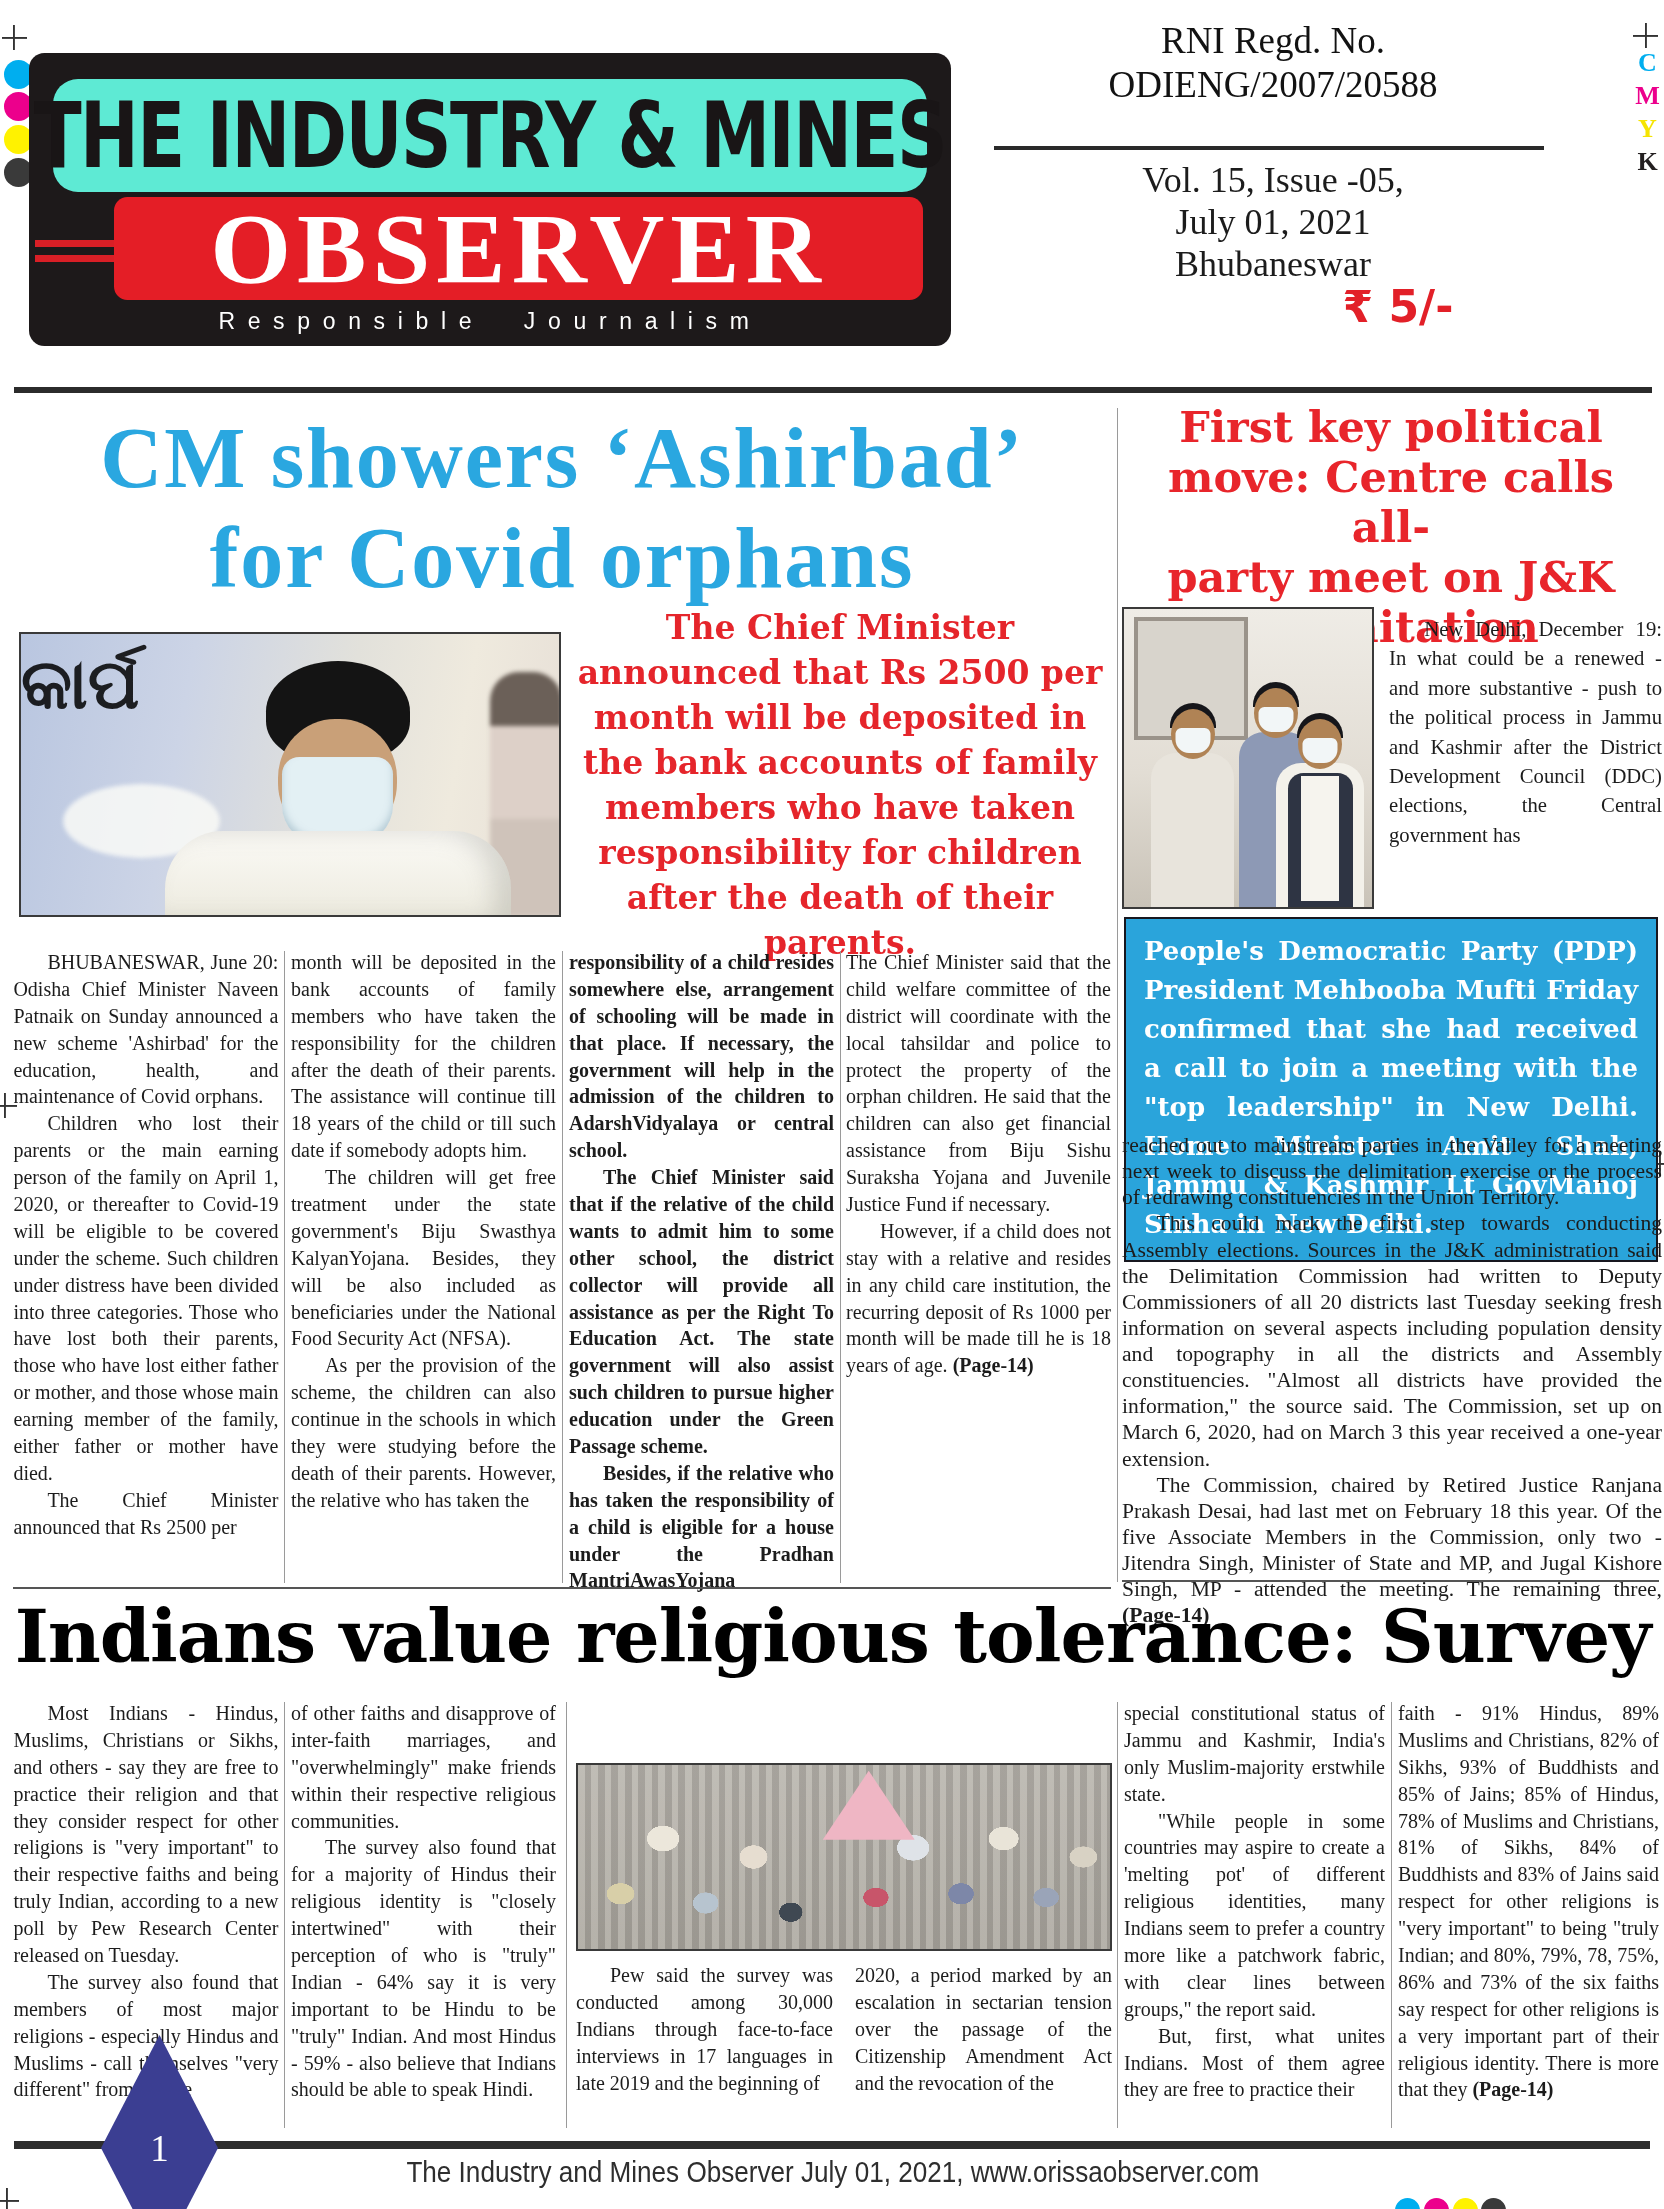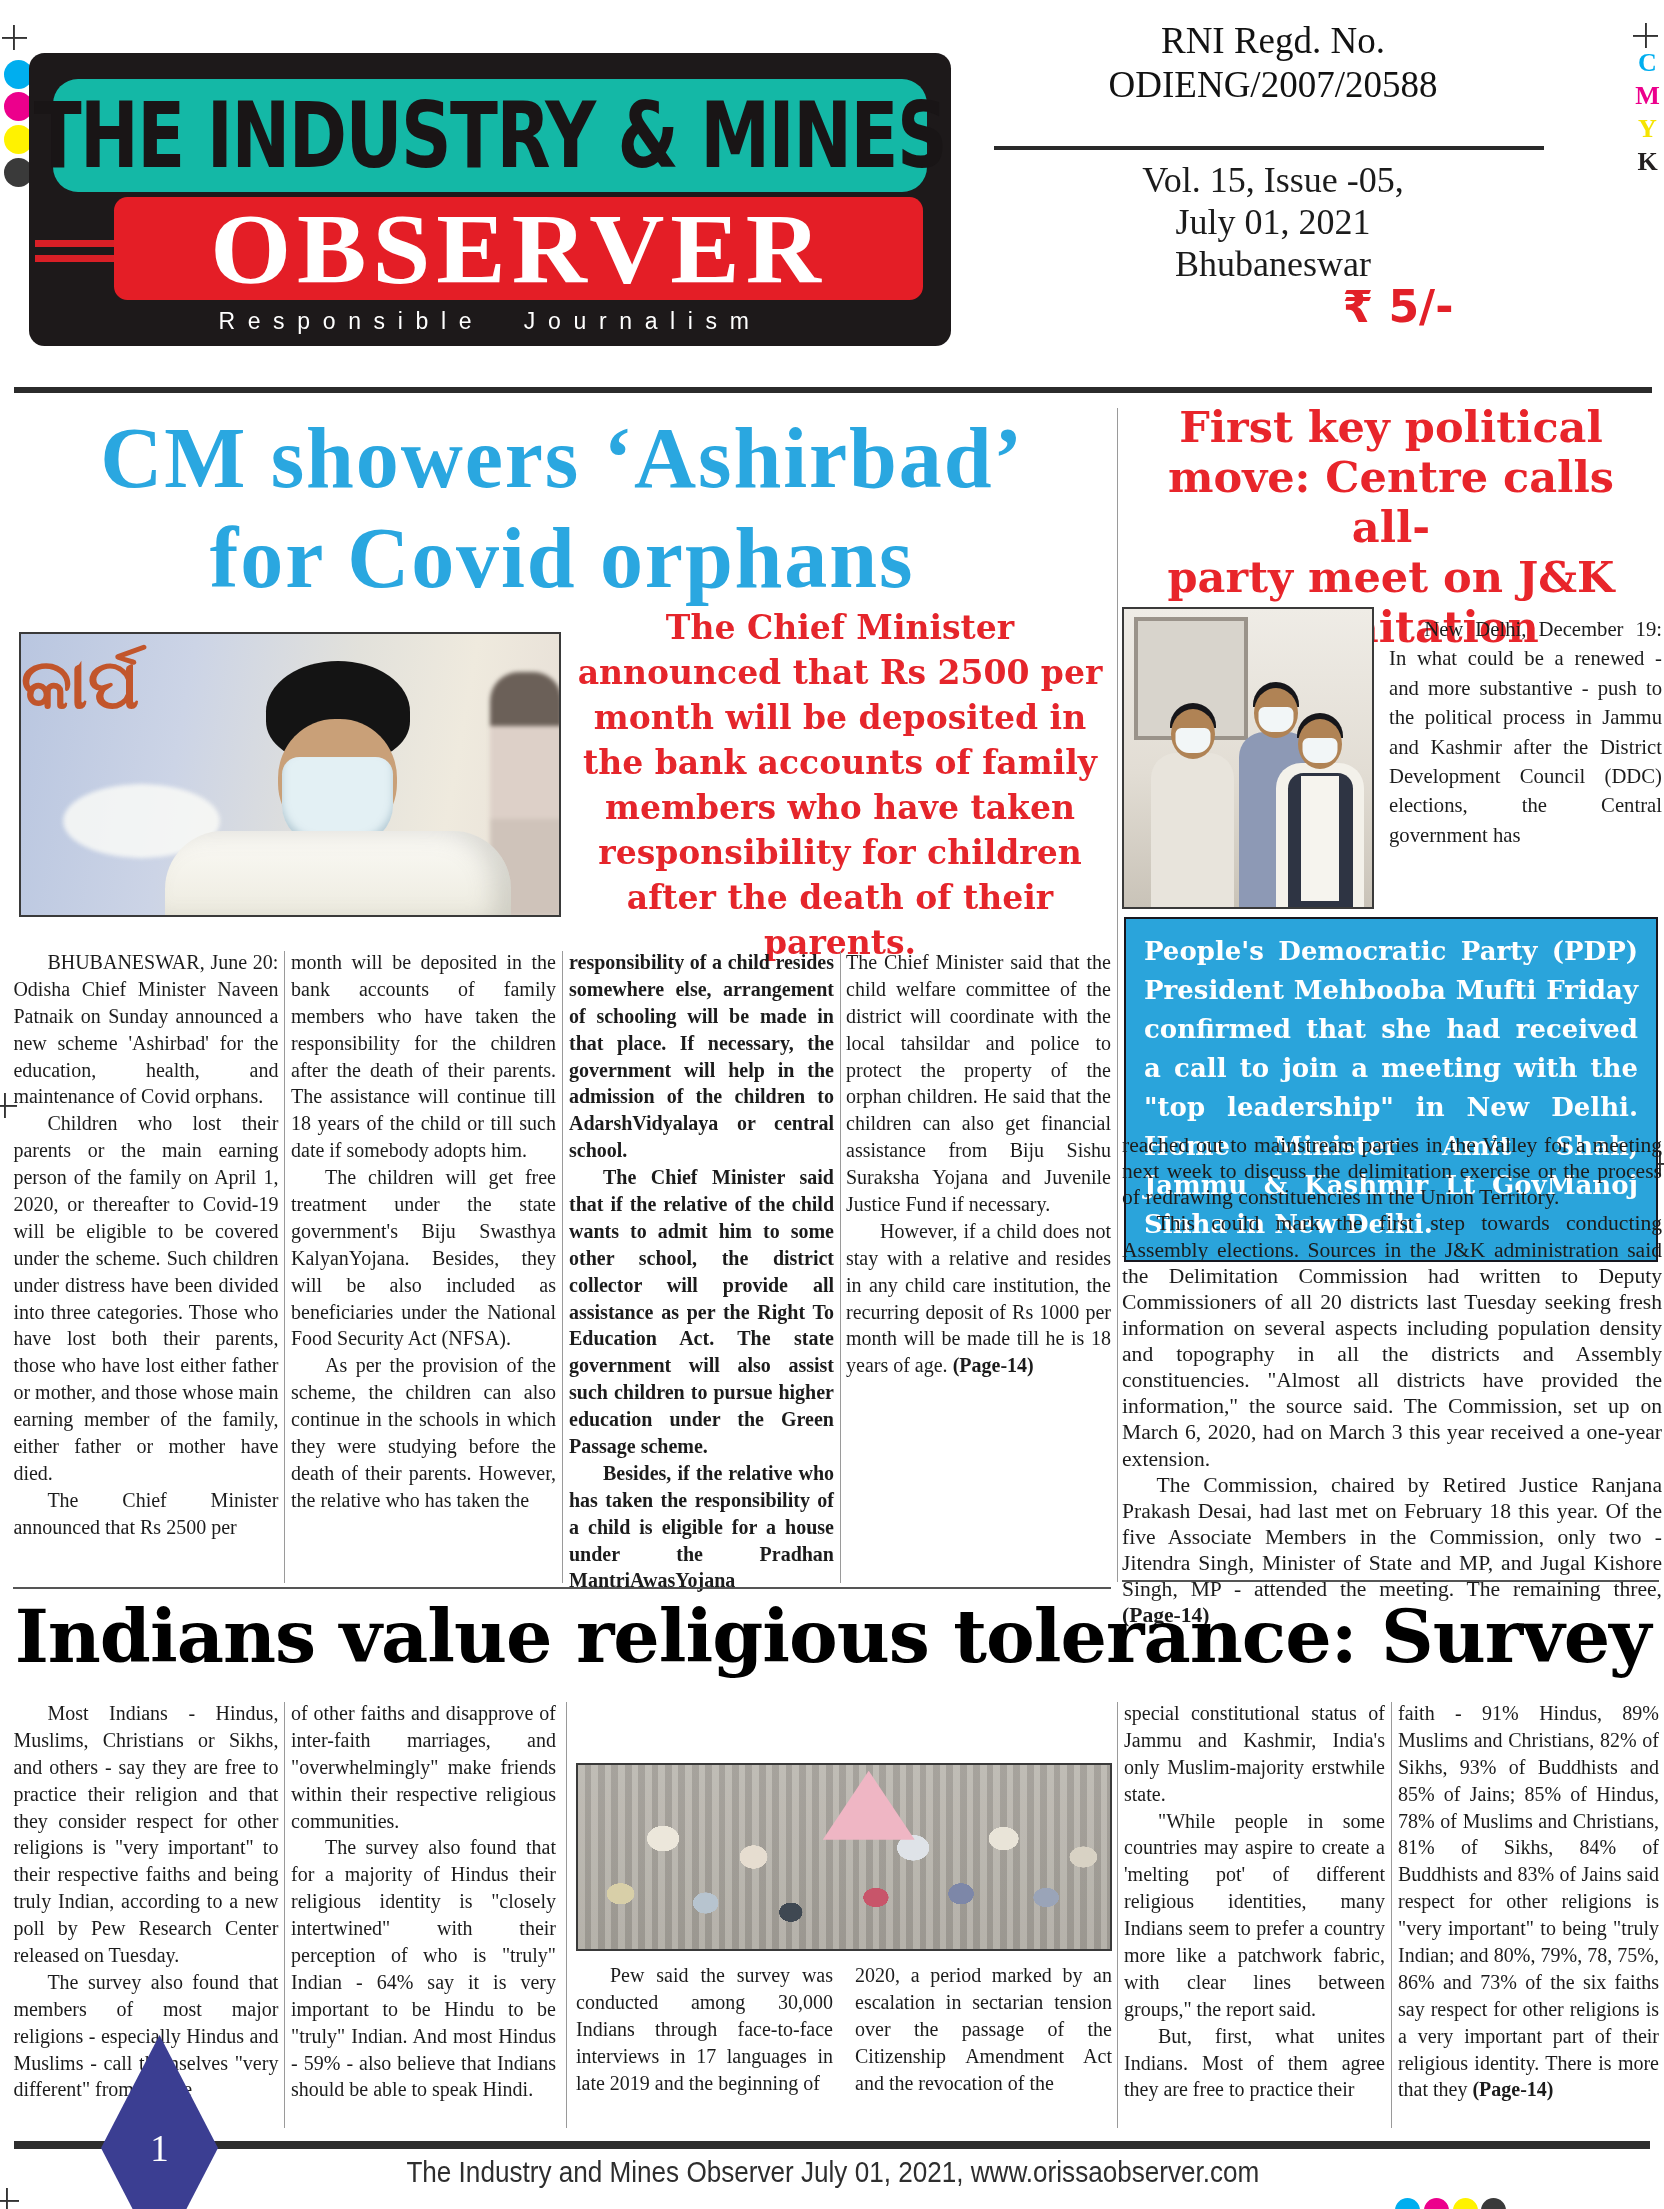--- a/index.html
+++ b/index.html
@@ -9,21 +9,21 @@
   
   .cross{position:absolute;width:25px;height:25px;
      background:linear-gradient(#333,#333) center/100% 1.9px no-repeat,
                 linear-gradient(#333,#333) center/1.9px 100% no-repeat;}
   .dot{position:absolute;width:29px;height:29px;border-radius:50%;}
   .cmyk-letters{position:absolute;left:1631px;top:46px;width:33px;text-align:center;
      font-family:"Liberation Serif",serif;font-weight:bold;font-size:26px;line-height:33px;}
 
   
   .mast-box{position:absolute;left:29px;top:53px;width:922px;height:293px;background:#1d191a;border-radius:15.4px;}
-  .title-yellow{position:absolute;left:24px;top:26px;width:874px;height:113px;background:#14b8a6;
+  .title-yellow{position:absolute;left:24px;top:26px;width:874px;height:113px;background:#5eead4;
      border-radius:25px;display:flex;align-items:center;justify-content:center;overflow:visible;}
   .title-yellow span{display:inline-block;white-space:nowrap;transform:scaleX(.78);transform-origin:center;
      font-family:"DejaVu Sans","Liberation Sans",sans-serif;font-weight:bold;font-size:90px;color:#191516;letter-spacing:-1.9px;}
   .red-stripe{position:absolute;height:6.7px;background:#d91f26;left:5.8px;width:101px;}
   .title-red{position:absolute;left:85px;top:144px;width:809px;height:103px;background:#e41e26;
      border-radius:13.4px;display:flex;align-items:center;justify-content:center;}
   .title-red span{display:inline-block;white-space:nowrap;transform:scaleX(1.04);transform-origin:center;
      font-family:"Liberation Serif",serif;font-weight:bold;font-size:100px;color:#ffffff;letter-spacing:5.8px;}
   .tagline{position:absolute;left:0;top:255px;width:100%;text-align:center;color:#ffffff;
      font-family:"Liberation Sans",sans-serif;font-size:23px;letter-spacing:.55em;word-spacing:.9em;}
@@ -75,21 +75,21 @@
   .foot-rule{position:absolute;left:14.4px;top:2141px;width:1636px;height:7.7px;background:#2d2d2d;}
   .diamond{position:absolute;left:101px;top:2035px;width:117px;height:226px;background:#3b3e92;
      clip-path:polygon(50% 0,100% 50%,50% 100%,0 50%);display:flex;align-items:center;justify-content:center;}
   .diamond span{color:#fff;font-size:37px;font-family:"Liberation Serif",serif;}
   .foot-line{position:absolute;left:0;top:2156px;width:1665px;text-align:center;color:#2e2e2e;}
   .foot-line span{display:inline-block;transform:scaleX(.9);font-family:"Liberation Sans",sans-serif;font-size:29px;}
 
   
   .art{position:absolute;}
   .cm-bg{inset:0;background:linear-gradient(100deg,#b9c6e0 0%,#ccd4e6 30%,#e2e1db 58%,#efeade 78%,#e6ded6 100%);}
-  .odia-banner{left:0;top:9.6px;width:288px;height:106px;color:#c2410c;font-weight:bold;font-size:69px;
+  .odia-banner{left:0;top:9.6px;width:288px;height:106px;color:#000000;font-weight:bold;font-size:69px;
      font-family:"DejaVu Sans",sans-serif;opacity:.85;filter:blur(0.6px);overflow:hidden;white-space:nowrap;}
   .cm-garland{left:29px;top:144px;width:183px;height:86px;background:radial-gradient(ellipse at center,#fdfdf8 0 60%,transparent 61%);opacity:.8;filter:blur(1.9px);}
   .cm-hair{left:245px;top:27px;width:144px;height:101px;background:#141414;border-radius:50% 50% 40% 40%;}
   .cm-face{left:257px;top:85px;width:119px;height:123px;background:#c9a078;border-radius:48%;}
   .cm-mask{left:261px;top:123px;width:111px;height:88px;background:#e3f0f4;border-radius:17.3px 17.3px 40px 40px;box-shadow:inset 0 -5.8px 7.7px rgba(140,170,185,.5);}
   .cm-body{left:144px;top:197px;width:346px;height:91px;background:linear-gradient(180deg,#fbfaf6,#eceade);border-radius:58px 58px 0 0;box-shadow:inset -17.3px 0 23px rgba(120,120,110,.25);}
   .cm-right-fig{left:469px;top:38px;width:72px;height:245px;background:linear-gradient(180deg,#6b6058 0 22%,#ddd0c8 22% 60%,#cfc3ba 60%);filter:blur(1.9px);border-radius:29px 29px 0 0;}
 
   .jk-bg{inset:0;background:linear-gradient(180deg,#efece6 0%,#e2ddd4 55%,#c9c3b8 100%);}
   .jk-frame{left:9.6px;top:7.7px;width:106px;height:115px;border:4.8px solid #9a938a;background:#d8d4cc;filter:blur(0.5px);}

